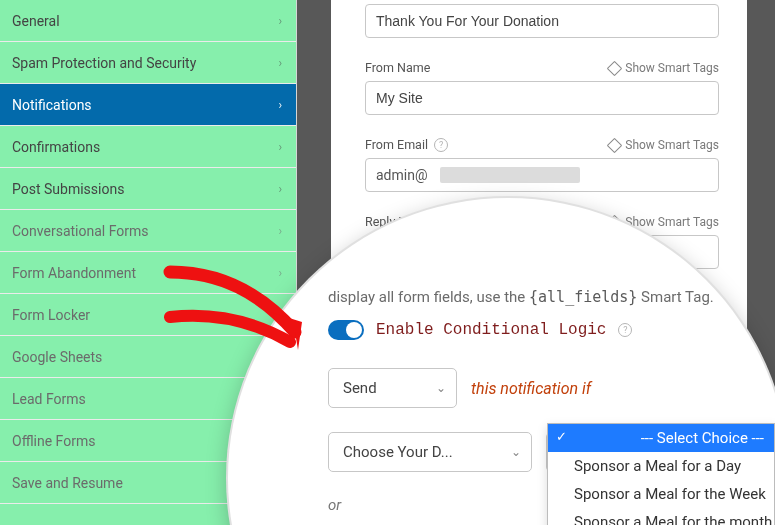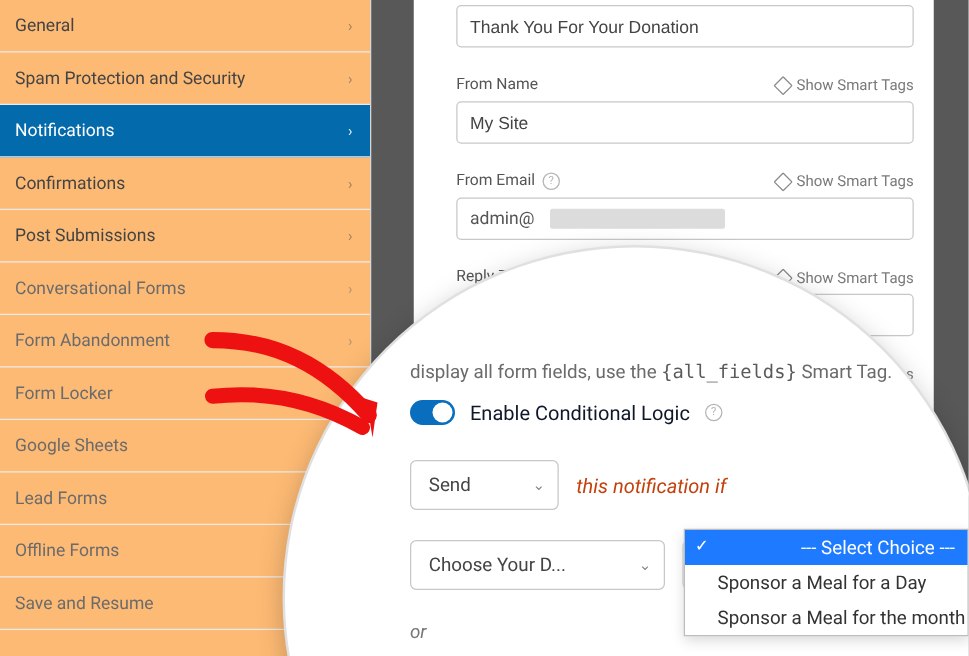--- a/index.html
+++ b/index.html
@@ -1,56 +1,56 @@
 <!DOCTYPE html>
 <html><head>
 <meta charset="utf-8">
 <style>
   * { box-sizing: border-box; margin: 0; padding: 0; }
   html, body { width: 775px; height: 525px; overflow: hidden; font-family: -apple-system, BlinkMacSystemFont, "Segoe UI", Roboto, Arial, sans-serif; }
   body { background: #f0f0f0; position: relative; }
 
   
-  .sidebar { position: absolute; left: 0; top: 0; width: 297px; height: 525px; background: #fdba74; border-right: 1px solid #d6d6d6; }
+  .sidebar { position: absolute; left: 0; top: 0; width: 297px; height: 525px; background: #86efac; border-right: 1px solid #d6d6d6; }
   .sidebar-item { display: flex; align-items: center; justify-content: space-between; height: 42px; padding: 0 14px 0 12px; font-size: 14px; color: #6b6b6b; border-bottom: 1px solid #ebebeb; cursor: pointer; }
   .sidebar-item.strong { color: #444; }
   .sidebar-item.active { background: #036aab; color: #fff; }
   .sidebar-item .chev { font-size: 12px; opacity: .5; }
   .sidebar-item.active .chev { opacity: .9; }
 
   
   .main { position: absolute; left: 297px; top: 0; right: 0; bottom: 0; background: #585858; padding: 0 0 0 34px; }
   .form-panel { position: absolute; left: 34px; top: -10px; width: 416px; background: #fff; padding: 10px 0 400px 0; }
 
-  .field-row { padding: 4px 16px 10px 34px; }
+  .field-row { padding: 4px 28px 10px 34px; }
   .field-head { display: flex; justify-content: space-between; align-items: center; margin: 8px 0 6px 0; }
   .field-label { font-size: 12.5px; color: #555; display: flex; align-items: center; gap: 6px; }
   .smart-tags { font-size: 12px; color: #7a7a7a; display: flex; align-items: center; gap: 5px; cursor: pointer; }
   .tag-ic { width: 13px; height: 10px; position: relative; }
   .tag-ic::before { content: ""; position: absolute; width: 9px; height: 9px; border: 1px solid #8a8a8a; border-radius: 1px; transform: rotate(45deg); left: 2px; top: 0; }
   .help-ic { display:inline-block; width: 14px; height: 14px; border: 1px solid #b5b5b5; border-radius: 50%; font-size: 9px; color: #b5b5b5; text-align: center; line-height: 12px; }
   .text-input { width: 100%; height: 34px; border: 1px solid #c7c7c7; border-radius: 4px; padding: 0 10px; font-size: 14px; color: #444; background: #fff; }
   .text-input.masked { color:#555; }
   .mask-box { display:inline-block; background:#dcdcdc; width:140px; height:16px; border-radius:2px; vertical-align:middle; }
 
   
   .bubble { position: absolute; left: 228px; top: 198px; width: 560px; height: 560px; border-radius: 50%; background: #fff; box-shadow: 0 0 0 2px #e0e0e0, 0 6px 22px rgba(0,0,0,.25); overflow: hidden; }
   .bubble-content { position: absolute; left: 0; top: 0; right: 0; padding: 90px 40px 0 100px; font-size: 16px; color: #444; }
   .hint-line { color: #6b6b6b; font-size: 15px; margin-bottom: 14px; }
   .hint-line code { font-family: ui-monospace, Menlo, Consolas, monospace; color: #5a5a5a; }
 
   .toggle-row { display: flex; align-items: center; gap: 12px; margin-bottom: 28px; }
   .toggle { width: 36px; height: 20px; background: #0a6ebf; border-radius: 20px; position: relative; cursor: pointer; }
   .toggle::after { content: ""; position: absolute; right: 2px; top: 2px; width: 16px; height: 16px; background: #fff; border-radius: 50%; }
-  .toggle-label { color: #0f172a; font-size: 16px; }
+  .toggle-label { color: #7f1d1d; font-size: 16px; font-family: Liberation Mono, monospace; }
 
   .cond-row { display: flex; align-items: center; gap: 14px; margin-bottom: 24px; }
   .select-box { height: 40px; border: 1px solid #c7c7c7; border-radius: 5px; background: #fff; display: flex; align-items: center; padding: 0 30px 0 14px; font-size: 15px; color: #444; position: relative; cursor: pointer; }
   .select-box .dd { position: absolute; right: 10px; top: 50%; transform: translateY(-50%); font-size: 12px; color: #888; }
-  .sb-send { width: 119px; }
+  .sb-send { width: 129px; }
   .sb-choose { width: 204px; }
   .sb-is { width: 68px; }
   .if-text { font-style: italic; color: #c2410c; }
 
   .or-text { color: #777; font-style: italic; font-size: 15px; margin-top: 4px; }
 
   
   .dropdown { position: absolute; left: 547px; top: 423px; width: 228px; background: #fff; border: 1px solid #bcbcbc; box-shadow: 0 4px 10px rgba(0,0,0,.15); font-size: 15px; z-index: 80; }
   .dropdown .opt { padding: 5px 10px 5px 26px; color: #333; position: relative; cursor: pointer; white-space: nowrap; overflow: hidden; }
   .dropdown .opt.sel { background: #1e7bff; color: #fff; text-align: right; }
@@ -200,20 +200,21 @@
           <span class="dd">⌄</span>
       </div>
     </div>
     <div class="or-text">or</div>
   </div>
 </div>
 
 <div class="dropdown">
     <div class="opt sel">--- Select Choice ---</div>
     <div class="opt">Sponsor a Meal for a Day</div>
+    <div class="opt">Sponsor a Meal for the Week</div>
     <div class="opt">Sponsor a Meal for the month</div>
   </div>
 
 <svg class="arrow-svg" viewBox="0 0 190 180">
   <path d="M20 40 C 70 40, 110 60, 145 100" stroke="#e11" stroke-width="13" fill="none" stroke-linecap="round"></path>
   <path d="M20 85 C 65 80, 105 90, 140 110" stroke="#e11" stroke-width="12" fill="none" stroke-linecap="round"></path>
   <path d="M145 100 L120 80 L152 90 L148 118 Z" fill="#e11"></path>
 </svg>
 
 </body></html>

